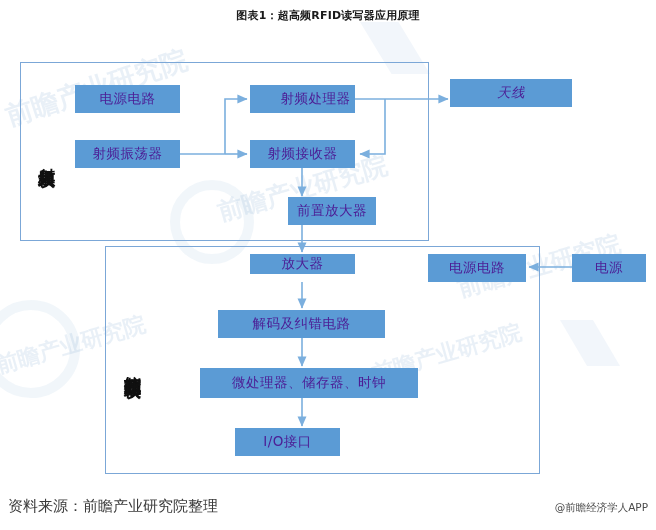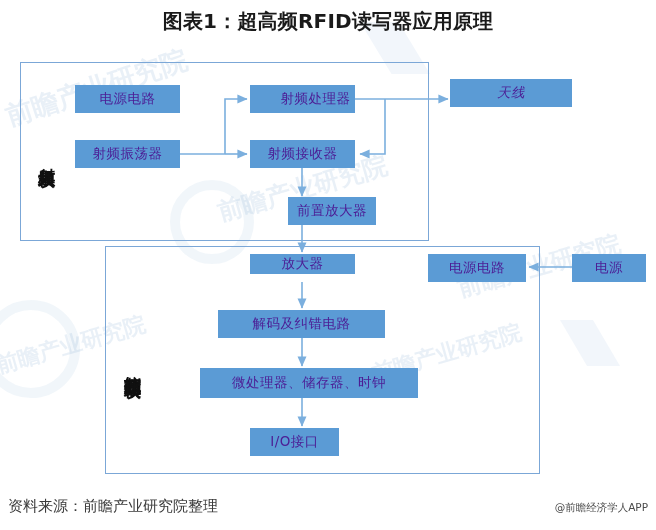--- a/index.html
+++ b/index.html
@@ -5,21 +5,21 @@
   html,body{margin:0;padding:0;}
   body{
     width:656px;height:530px;background:#ffffff;
     font-family:"DejaVu Sans","Liberation Sans",sans-serif;
     position:relative;overflow:hidden;
   }
   #canvas{position:absolute;left:0;top:0;width:656px;height:530px;}
 
   .title{
     position:absolute;left:0;top:8px;width:656px;text-align:center;
-    font-size:20px;font-weight:bold;color:#1a1a1a;letter-spacing:.2px;
+    font-size:11px;font-weight:bold;color:#1a1a1a;letter-spacing:.2px;
   }
 
   .module{
     position:absolute;border:1px solid #7BA7D7;background:transparent;
     box-sizing:border-box;
   }
   .module-label{
     position:absolute;font-size:17px;font-weight:bold;color:#101010;
     writing-mode:vertical-rl;text-orientation:upright;
     letter-spacing:1px;line-height:1.02;text-align:center;
@@ -110,18 +110,18 @@
   <div class="box" style="left:250px;top:85px;width:105px;height:28px;padding-left:26px;">射频处理器</div>
   <div class="box" style="left:250px;top:140px;width:105px;height:28px;">射频接收器</div>
   <div class="box" style="left:450px;top:79px;width:122px;height:28px;font-style:italic;">天线</div>
   <div class="box" style="left:244px;top:197px;width:88px;height:28px;margin-left:44px;">前置放大器</div>
 
   <div class="box" style="left:250px;top:254px;width:105px;height:20px;">放大器</div>
   <div class="box" style="left:428px;top:254px;width:98px;height:28px;">电源电路</div>
   <div class="box" style="left:218px;top:310px;width:167px;height:28px;">解码及纠错电路</div>
   <div class="box" style="left:572px;top:254px;width:74px;height:28px;">电源</div>
   <div class="box" style="left:200px;top:368px;width:218px;height:30px;">微处理器、储存器、时钟</div>
-  <div class="box" style="left:250px;top:428px;width:89px;height:28px;">I/O接口</div>
+  <div class="box" style="left:235px;top:428px;width:105px;height:28px;">I/O接口</div>
 
   <div class="footer-left">资料来源：前瞻产业研究院整理</div>
   <div class="footer-right">@前瞻经济学人APP</div>
 
 </div>
 
 </body></html>

